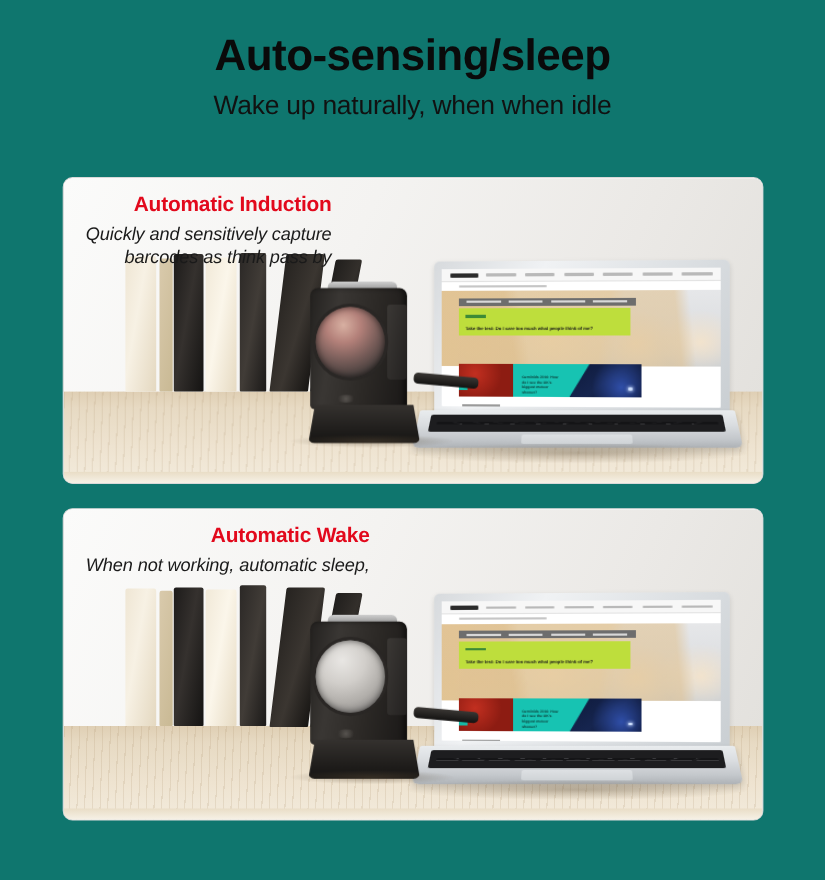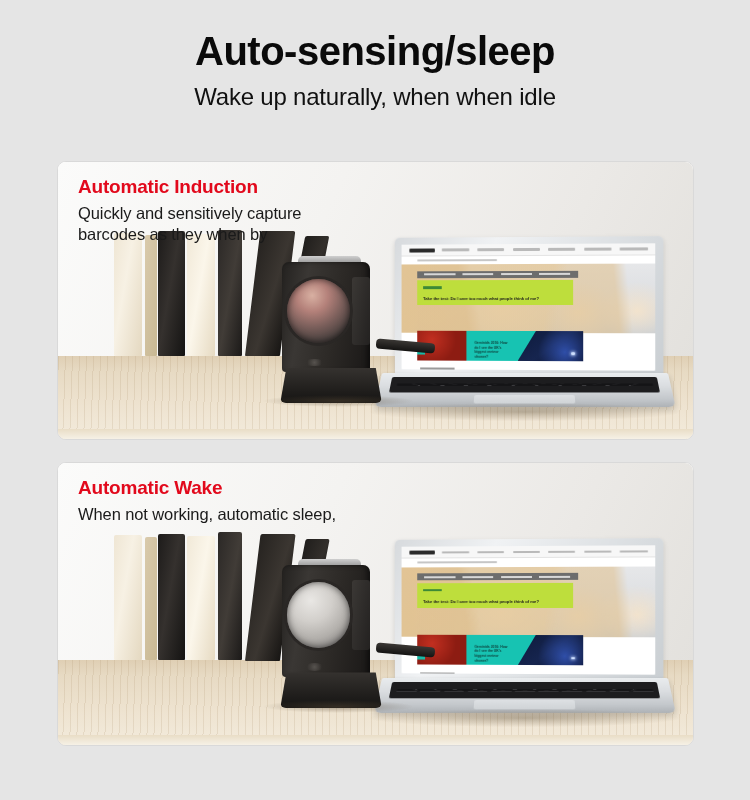--- a/index.html
+++ b/index.html
@@ -3,21 +3,21 @@
 <meta charset="utf-8">
 <style>
   html,body{margin:0;padding:0;}
   body{
     width:750px;height:800px;
     background:#ffffff;
     font-family:"Liberation Sans","DejaVu Sans",sans-serif;
     overflow:hidden;
     position:relative;
   }
-  .page{position:relative;width:750px;height:800px;background:#e5e5e5;}
+  .page{position:relative;width:750px;height:800px;background:#0f766e;}
 
   
   .header{width:100%;text-align:center;padding-top:30px;}
   .main-title{
     font-size:40px;font-weight:bold;color:#0a0a0a;
     letter-spacing:-0.5px;line-height:1.05;margin:0;
   }
   .sub-title{
     font-size:24px;font-weight:400;color:#111;
     margin:12px 0 0 0;line-height:1.1;letter-spacing:-0.2px;
@@ -262,30 +262,30 @@
   .trackpad{
     position:absolute;left:33%;top:66%;width:34%;height:26%;
     background:linear-gradient(to bottom,#dde0e3,#cfd3d6);border-radius:2px;
   }
   .lap-shadow{
     position:absolute;left:-4%;bottom:-4%;width:108%;height:10%;
     background:radial-gradient(ellipse at center,rgba(100,85,62,.38) 0%,rgba(100,85,62,0) 72%);
   }
 
   
-  .panel-text{position:absolute;left:20px;top:14px;z-index:6;}
+  .panel-text{position:absolute;left:20px;top:14px;z-index:6;text-align:right;}
   .panel-head{
     margin:0;font-size:19px;font-weight:bold;color:#e2091c;
     line-height:1.2;letter-spacing:-0.2px;
   }
   .panel-body{
     margin:4px 0 0 0;font-size:16.5px;color:#1a1a1a;line-height:1.3;
     letter-spacing:-0.1px;
   }
-  .panel-body span{display:block;}
+  .panel-body span{display:block;font-style:italic;}
 </style>
 </head>
 <body>
 
 <div class="page">
 
   <div class="header">
     <h1 class="main-title">Auto-sensing/sleep</h1>
     <p class="sub-title">Wake up naturally, when when idle</p>
   </div>
@@ -440,21 +440,21 @@
         <div class="sc-cable"></div>
         <div class="sc-base"></div>
         <div class="sc-shadow"></div>
       </div>
     </div>
 
     <div class="panel-text">
       <p class="panel-head">Automatic Induction</p>
       <p class="panel-body">
         <span>Quickly and sensitively capture</span>
-        <span>barcodes as they when by</span>
+        <span>barcodes as think pass by</span>
       </p>
     </div>
   </div>
 
   <div class="panel" id="panel-2">
     <div class="panel-photo">
       <div class="wall"></div>
       <div class="desk">
           <div class="desk-edge"></div>
         </div>

